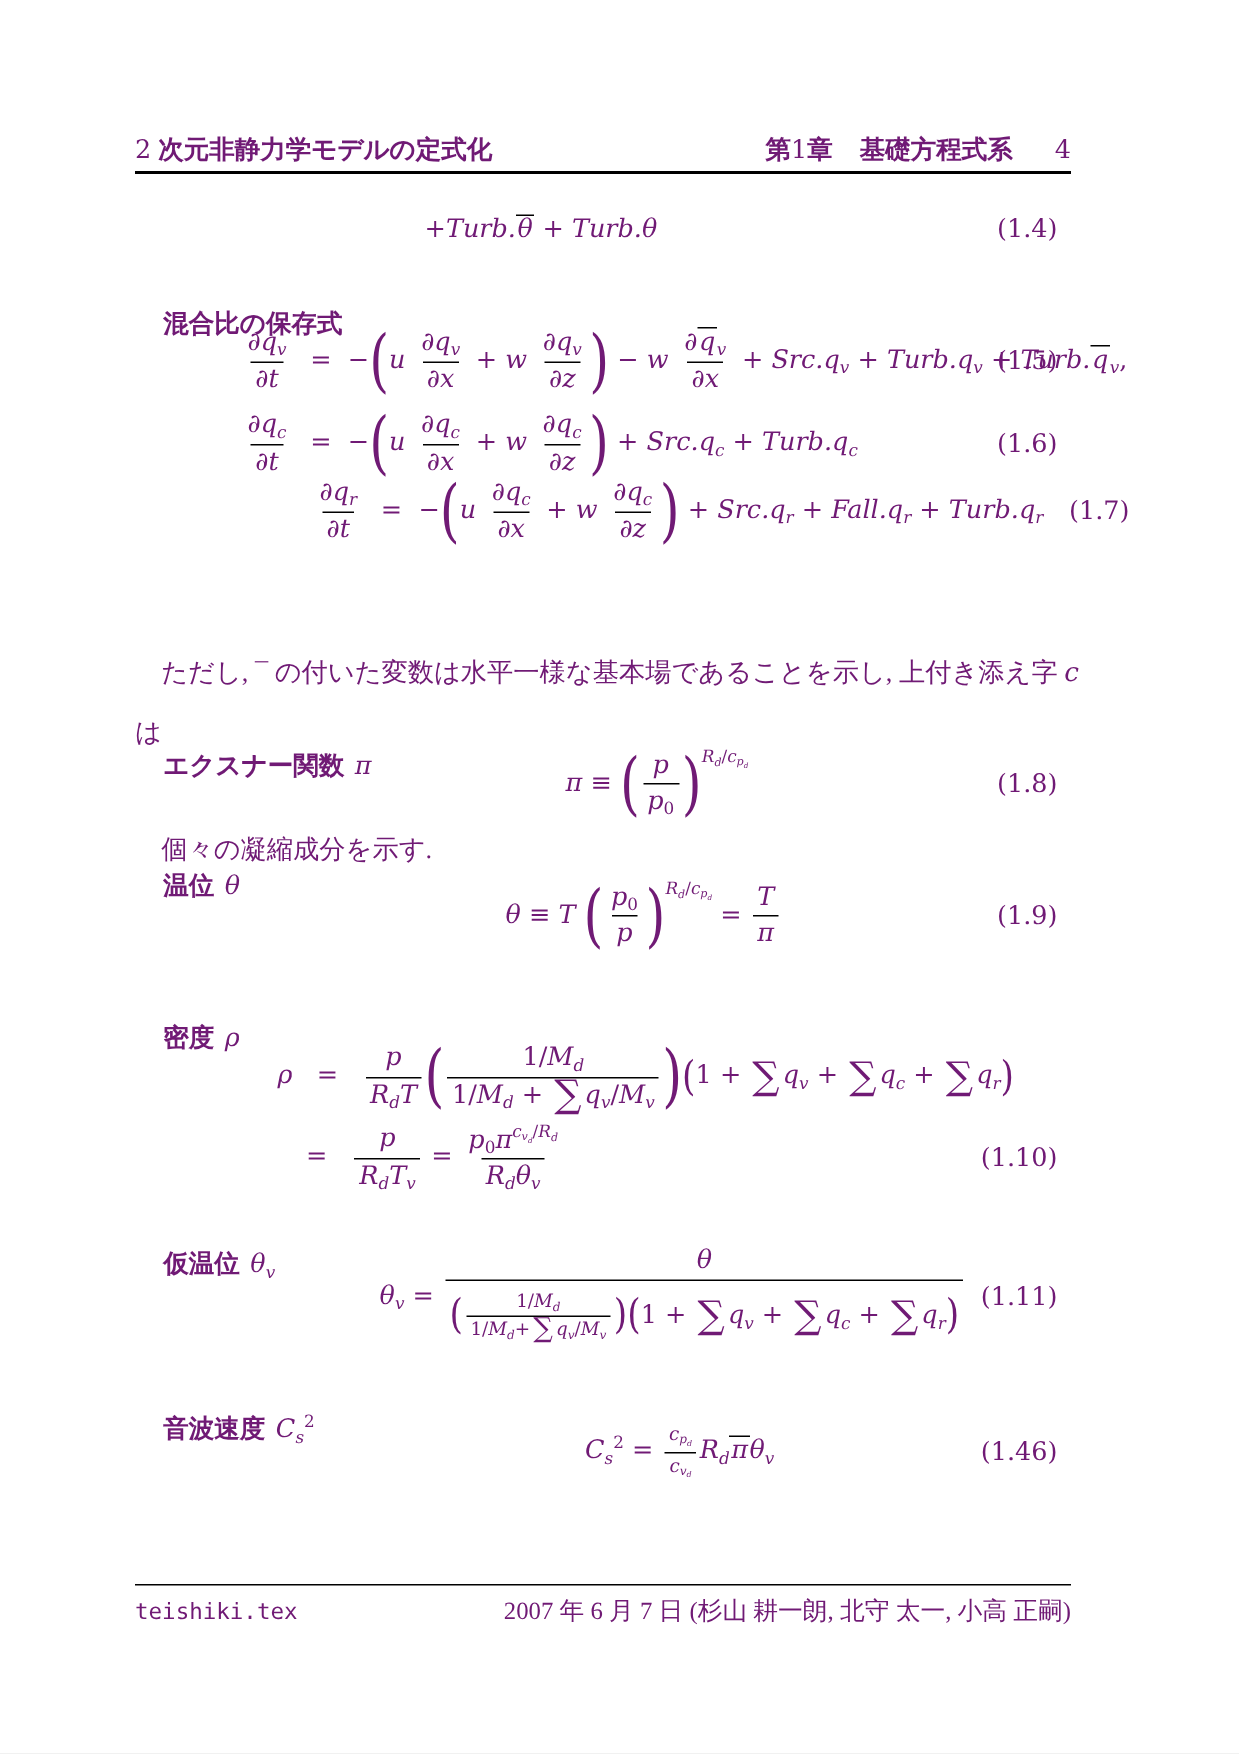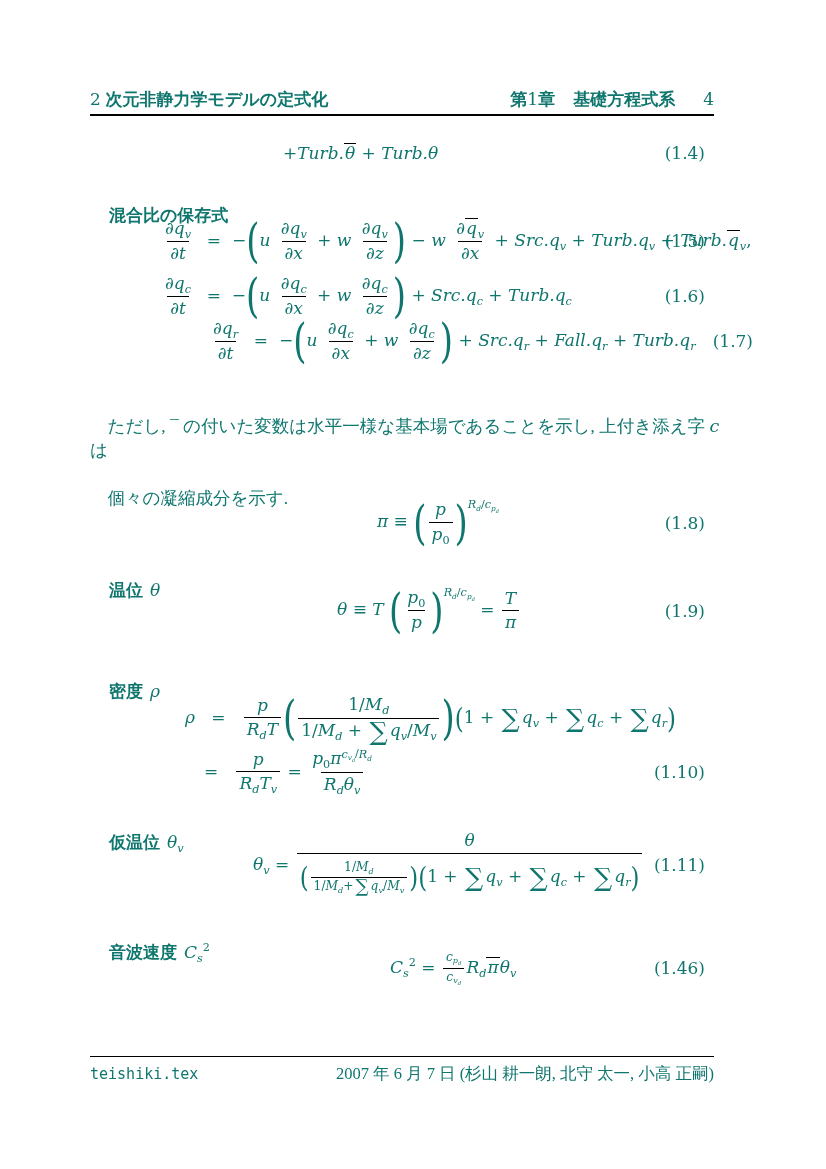--- a/index.html
+++ b/index.html
@@ -1,36 +1,36 @@
 <!DOCTYPE html>
 <html><head>
 <meta charset="utf-8">
 <style>
   html,body{margin:0;padding:0;background:#e8e8e8;}
   .page{position:relative;width:826px;height:1169px;background:#ffffff;margin:0 auto;
-        font-family:"Liberation Serif","DejaVu Serif",serif;color:#0f766e;overflow:hidden;}
+        font-family:"Liberation Serif","DejaVu Serif",serif;color:#701a75;overflow:hidden;}
 
   .hrule{position:absolute;background:#000;}
 
   
   .hdr{position:absolute;left:90px;top:88px;width:624px;display:flex;justify-content:space-between;
        align-items:baseline;font-size:17px;white-space:pre;}
   .jsans{font-family:"Liberation Sans","DejaVu Sans",sans-serif;font-weight:600;}
   .num-rm{font-family:"DejaVu Serif",serif;}
   .hdr-right{display:flex;align-items:baseline;}
   .gap-q{display:inline-block;width:18px;}
   .gap-pg{display:inline-block;width:28px;}
 
   
   .shead{position:absolute;left:90px;font-family:"Liberation Sans","DejaVu Sans",sans-serif;
          font-weight:700;font-size:17px;white-space:pre;}
   .hmath{font-family:"DejaVu Serif",serif;font-weight:normal;margin-left:7px;font-size:17px;}
 
   
-  .note{position:absolute;left:90px;width:630px;font-size:17.5px;line-height:24px;white-space:pre-wrap;}
+  .note{position:absolute;left:90px;width:630px;font-size:17.5px;line-height:39px;white-space:pre-wrap;}
   .note .mi{font-family:"DejaVu Serif",serif;font-style:italic;}
 
   
   .eq{position:absolute;left:0;width:826px;display:flex;align-items:center;}
   .eqcontent{white-space:pre;}
   .math{font-family:"DejaVu Serif",serif;font-size:17px;white-space:pre;}
   .mi{font-style:italic;}
   .mr{font-style:normal;}
   .mrow{display:inline;}
   .frac{display:inline-flex;flex-direction:column;align-items:center;vertical-align:middle;margin:4px 2px;}
@@ -94,20 +94,23 @@
   <div class="eq" style="top:314px;height:54px;padding-left:48px;">
     <span class="eqcontent math" style="margin-left:160px;"><span class="mrow"><span class="frac"><span class="fnum"><span class="mrow"><span class="scripts"><span class="mi">∂q</span><span class="sub"><span class="mi">r</span></span></span></span></span><span class="fden"><span class="mrow"><span class="mi">∂t</span></span></span></span><span class="mr">  =  −</span><span class="mrow"><span class="paren pbig">(</span><span class="mrow"><span class="mi">u </span><span class="frac"><span class="fnum"><span class="mrow"><span class="scripts"><span class="mi">∂q</span><span class="sub"><span class="mi">c</span></span></span></span></span><span class="fden"><span class="mrow"><span class="mi">∂x</span></span></span></span><span class="mr"> + </span><span class="mi">w </span><span class="frac"><span class="fnum"><span class="mrow"><span class="scripts"><span class="mi">∂q</span><span class="sub"><span class="mi">c</span></span></span></span></span><span class="fden"><span class="mrow"><span class="mi">∂z</span></span></span></span></span><span class="paren pbig">)</span></span><span class="mr"> + </span><span class="mi">Src.</span><span class="scripts"><span class="mi">q</span><span class="sub"><span class="mi">r</span></span></span><span class="mr"> + </span><span class="mi">Fall.</span><span class="scripts"><span class="mi">q</span><span class="sub"><span class="mi">r</span></span></span><span class="mr"> + </span><span class="mi">Turb.</span><span class="scripts"><span class="mi">q</span><span class="sub"><span class="mi">r</span></span></span></span></span>
     <span class="eqnum">(1.7)</span>
   </div>
 
   <div class="note" style="top:390px;">
     <span>ただし, ¯ の付いた変数は水平一様な基本場であることを示し, 上付き添え字 </span><span class="mi">c</span><span> は</span><br>
     <span>個々の凝縮成分を示す.</span>
   </div>
 
+  <div class="shead" style="top:479px;">
+    <span>エクスナー関数</span><span class="hmath"><span class="mrow"><span class="mi">π</span></span></span>
+  </div>
 
   <div class="eq" style="top:495px;height:55px;">
     <span class="eqcontent math" style="margin-left:377px;"><span class="mrow"><span class="mi">π</span><span class="mr"> ≡ </span><span class="scripts"><span class="mrow"><span class="paren pbig">(</span><span class="mrow"><span class="frac"><span class="fnum"><span class="mrow"><span class="mi">p</span></span></span><span class="fden"><span class="mrow"><span class="scripts"><span class="mi">p</span><span class="sub"><span class="mr">0</span></span></span></span></span></span></span><span class="paren pbig">)</span></span><span class="sup hi"><span class="mrow"><span class="scripts"><span class="mi">R</span><span class="sub"><span class="mi">d</span></span></span><span class="mr">/</span><span class="scripts"><span class="mi">c</span><span class="sub"><span class="scripts"><span class="mi">p</span><span class="sub"><span class="mi">d</span></span></span></span></span></span></span></span></span></span>
     <span class="eqnum">(1.8)</span>
   </div>
 
   <div class="shead" style="top:559px;">
     <span>温位</span><span class="hmath"><span class="mrow"><span class="mi">θ</span></span></span>
   </div>
 

